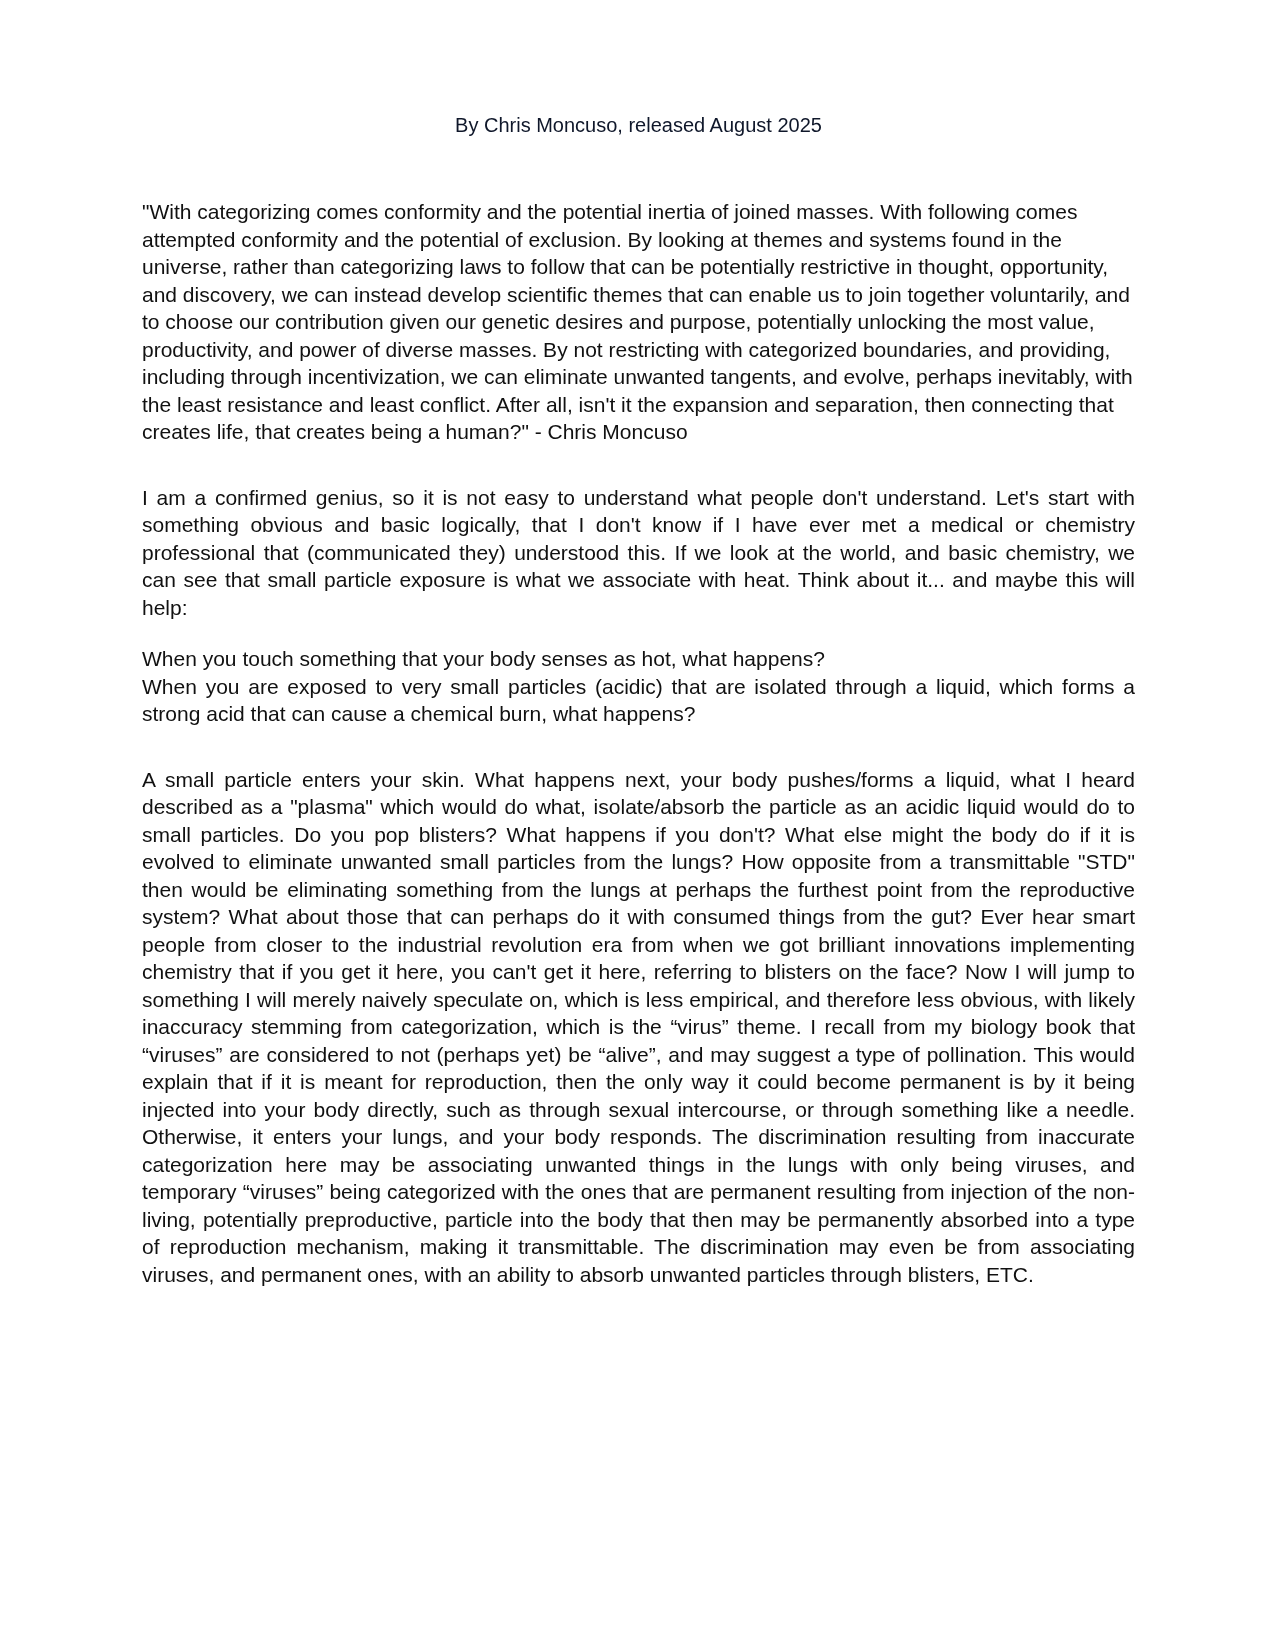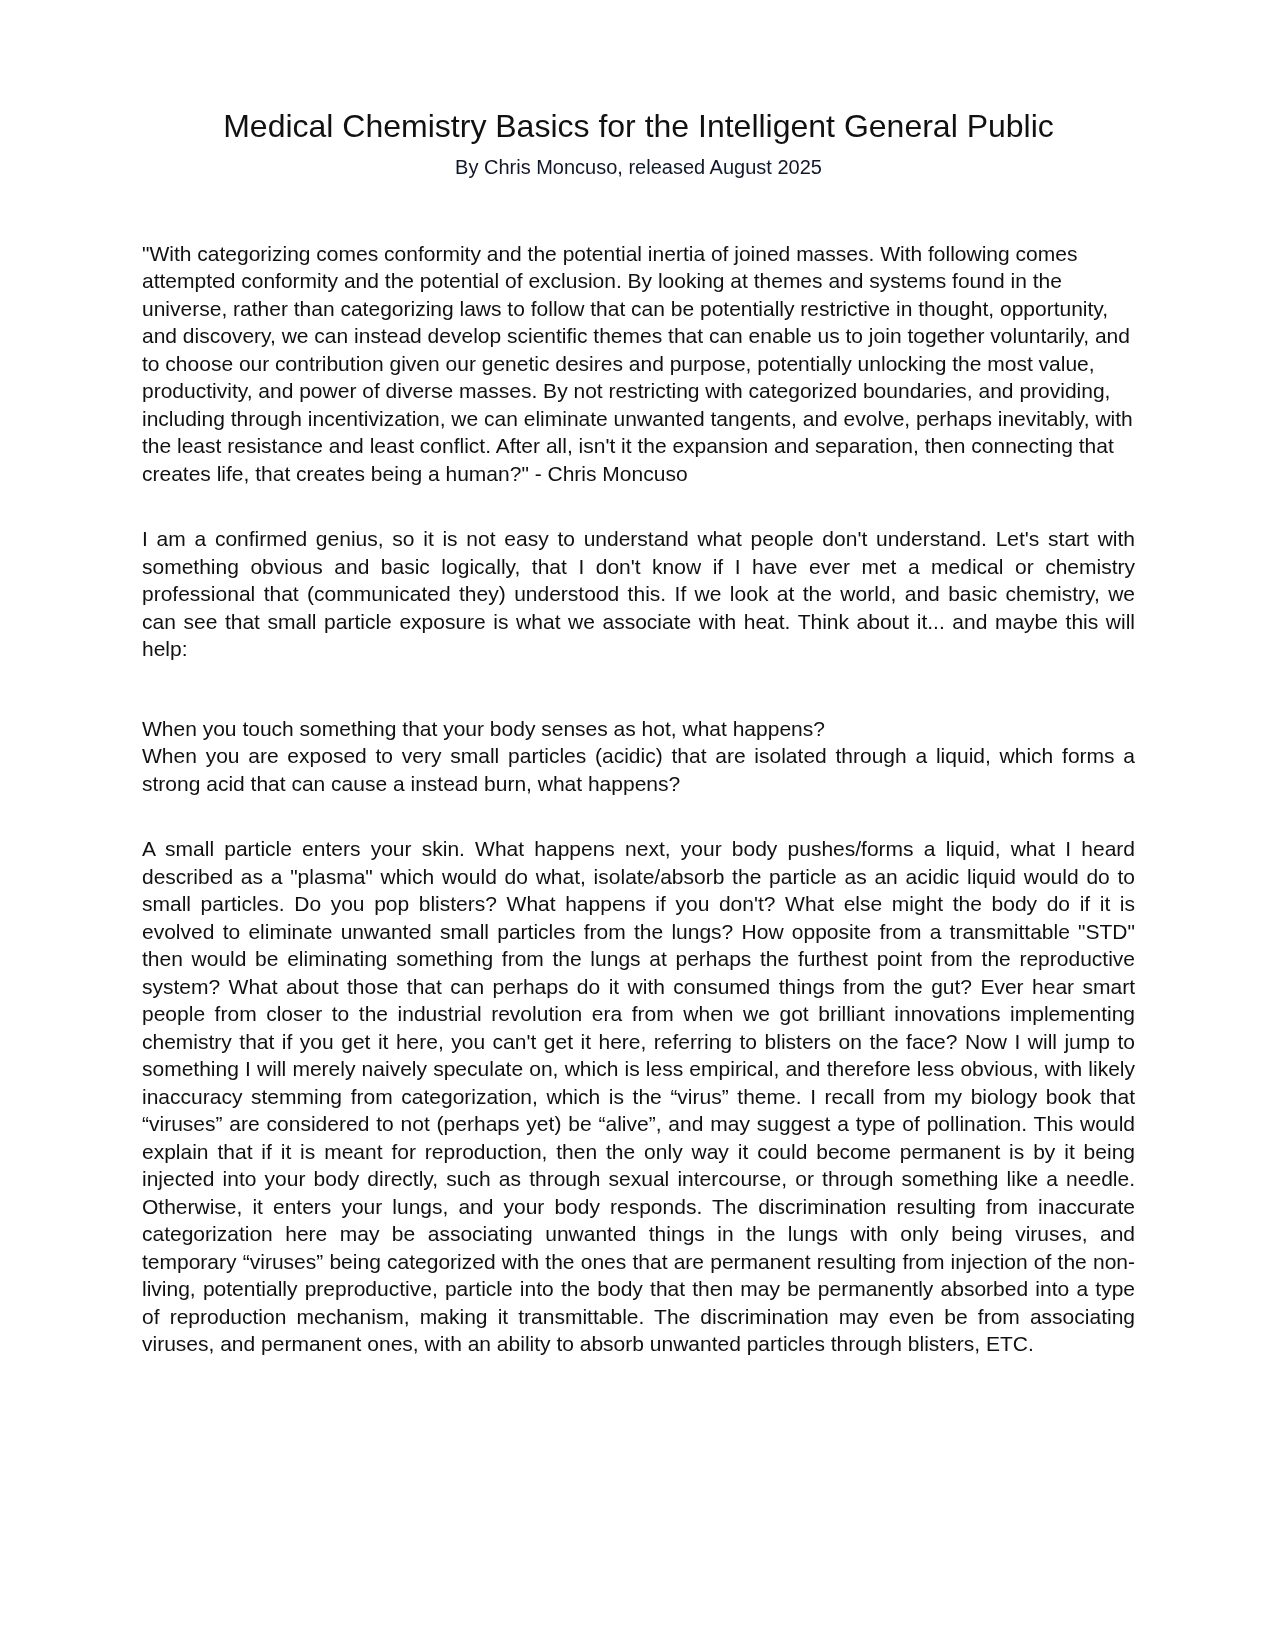--- a/index.html
+++ b/index.html
@@ -50,42 +50,41 @@
   .para.left {
     text-align: left;
   }
   .quote-para {
     margin-top: 60px;
   }
   .intro-para {
     margin-top: 36px;
   }
   .questions-block {
-    margin-top: 52px;
+    margin-top: 24px;
   }
   .questions-block .para {
     margin: 0;
   }
   .main-para {
     margin-top: 36px;
   }
 </style>
 </head>
 <body>
 
 <div class="page">
 
-  <h1 class="doc-title">Medical Chemistry Basics for the Intelligent General Public</h1>
 
   <p class="doc-byline">By Chris Moncuso, released August 2025</p>
 
   <p class="para left quote-para">"With categorizing comes conformity and the potential inertia of joined masses. With following comes attempted conformity and the potential of exclusion. By looking at themes and systems found in the universe, rather than categorizing laws to follow that can be potentially restrictive in thought, opportunity, and discovery, we can instead develop scientific themes that can enable us to join together voluntarily, and to choose our contribution given our genetic desires and purpose, potentially unlocking the most value, productivity, and power of diverse masses. By not restricting with categorized boundaries, and providing, including through incentivization, we can eliminate unwanted tangents, and evolve, perhaps inevitably, with the least resistance and least conflict. After all, isn't it the expansion and separation, then connecting that creates life, that creates being a human?" - Chris Moncuso</p>
 
   <p class="para just intro-para">I am a confirmed genius, so it is not easy to understand what people don't understand. Let's start with something obvious and basic logically, that I don't know if I have ever met a medical or chemistry professional that (communicated they) understood this. If we look at the world, and basic chemistry, we can see that small particle exposure is what we associate with heat. Think about it... and maybe this will help:</p>
 
   <div class="questions-block">
     <p class="para just">When you touch something that your body senses as hot, what happens?</p>
-    <p class="para just">When you are exposed to very small particles (acidic) that are isolated through a liquid, which forms a strong acid that can cause a instead burn, what happens?</p>
+    <p class="para just">When you are exposed to very small particles (acidic) that are isolated through a liquid, which forms a strong acid that can cause a chemical burn, what happens?</p>
   </div>
 
   <p class="para just main-para">A small particle enters your skin. What happens next, your body pushes/forms a liquid, what I heard described as a "plasma" which would do what, isolate/absorb the particle as an acidic liquid would do to small particles. Do you pop blisters? What happens if you don't? What else might the body do if it is evolved to eliminate unwanted small particles from the lungs? How opposite from a transmittable "STD" then would be eliminating something from the lungs at perhaps the furthest point from the reproductive system? What about those that can perhaps do it with consumed things from the gut? Ever hear smart people from closer to the industrial revolution era from when we got brilliant innovations implementing chemistry that if you get it here, you can't get it here, referring to blisters on the face? Now I will jump to something I will merely naively speculate on, which is less empirical, and therefore less obvious, with likely inaccuracy stemming from categorization, which is the “virus” theme. I recall from my biology book that “viruses” are considered to not (perhaps yet) be “alive”, and may suggest a type of pollination. This would explain that if it is meant for reproduction, then the only way it could become permanent is by it being injected into your body directly, such as through sexual intercourse, or through something like a needle. Otherwise, it enters your lungs, and your body responds. The discrimination resulting from inaccurate categorization here may be associating unwanted things in the lungs with only being viruses, and temporary “viruses” being categorized with the ones that are permanent resulting from injection of the non-living, potentially preproductive, particle into the body that then may be permanently absorbed into a type of reproduction mechanism, making it transmittable. The discrimination may even be from associating viruses, and permanent ones, with an ability to absorb unwanted particles through blisters, ETC.</p>
 
 </div>
 
 </body></html>

